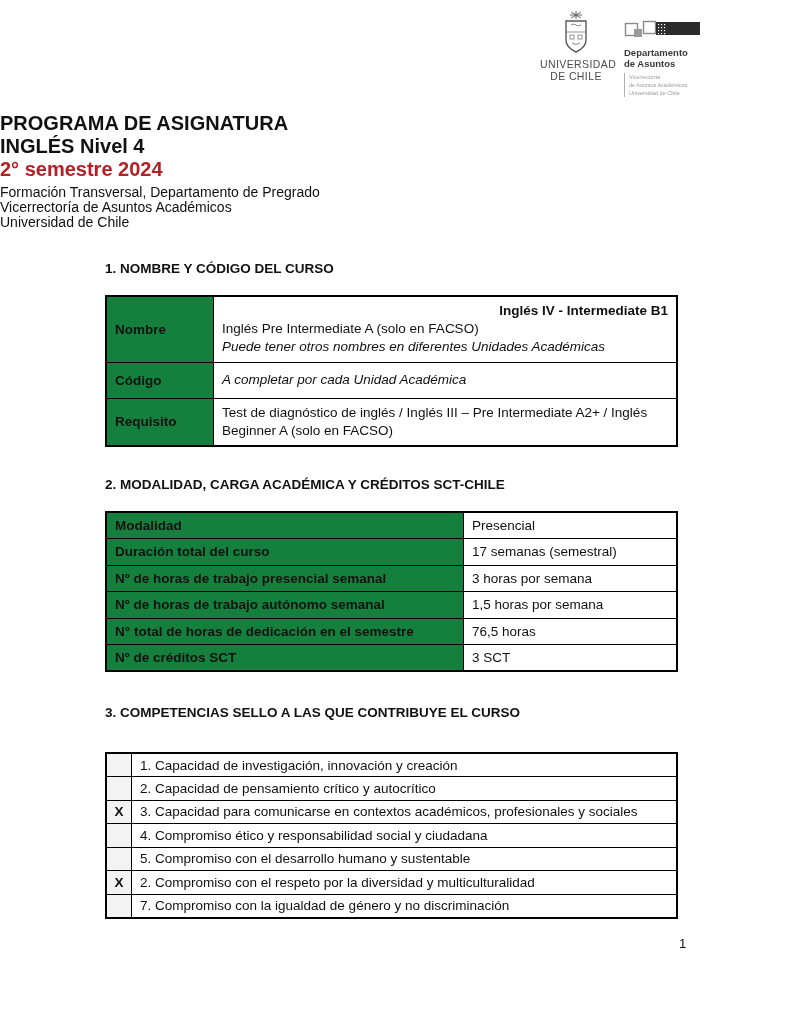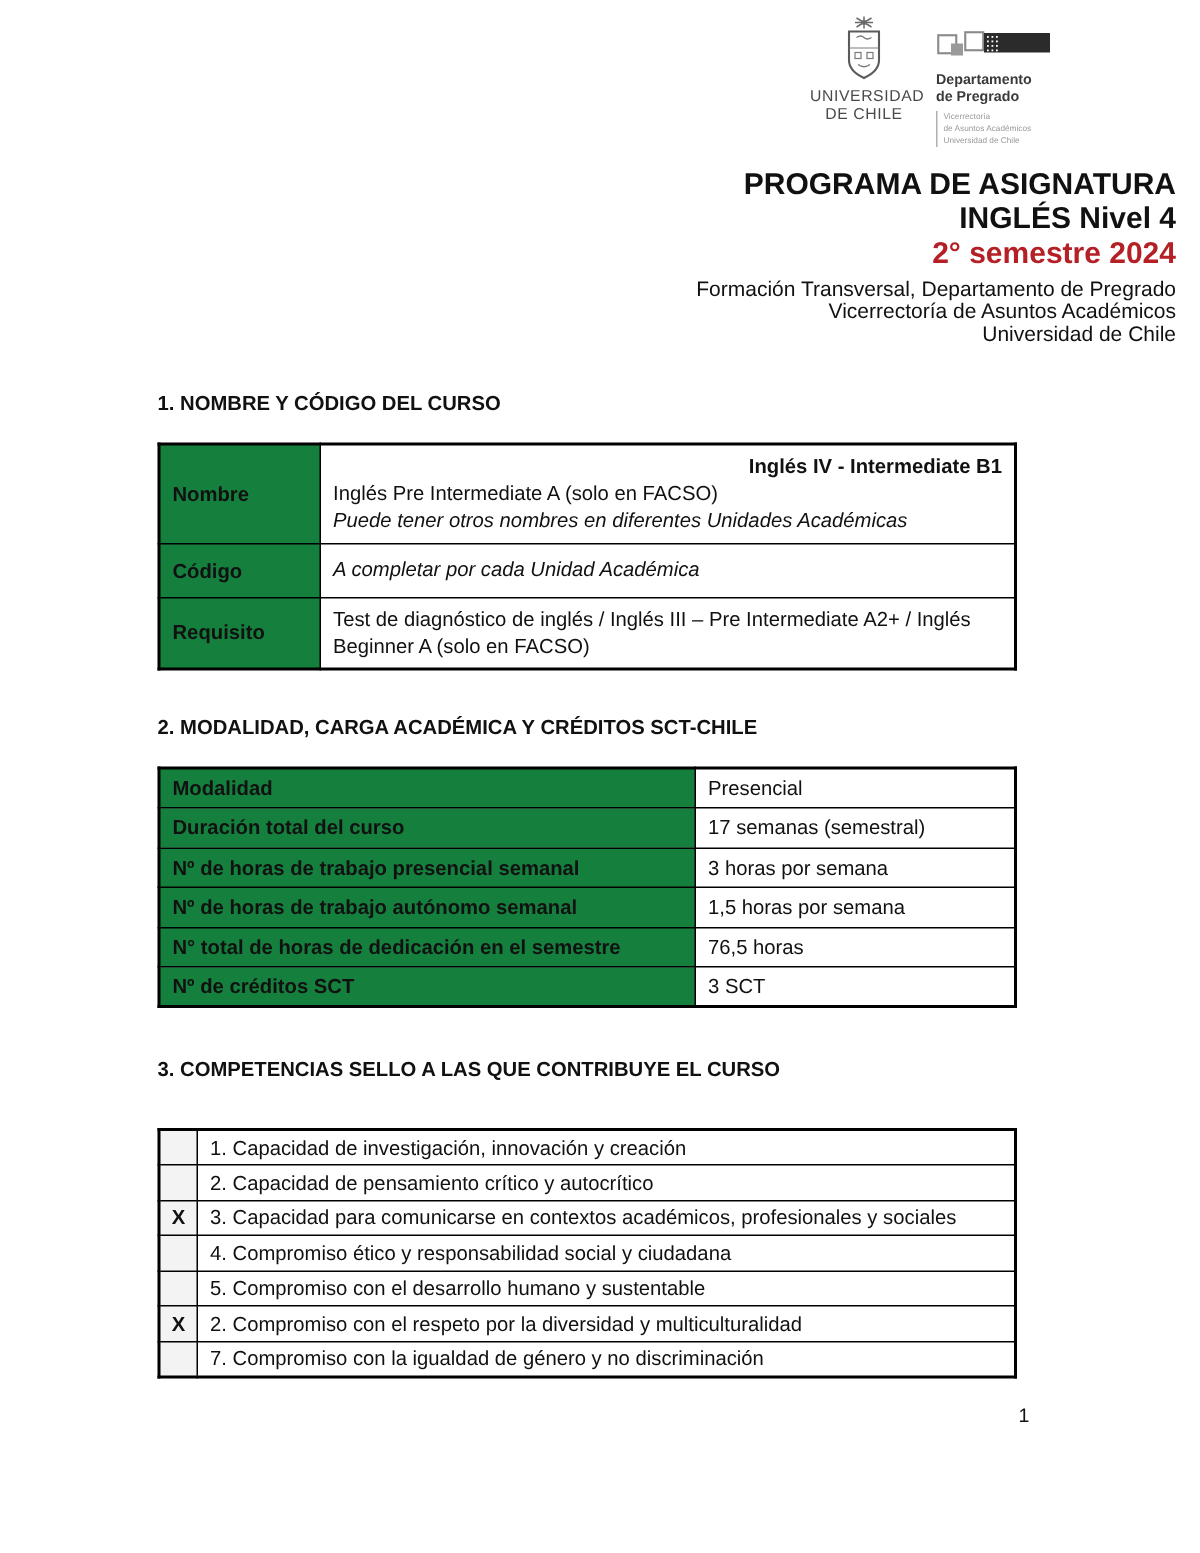--- a/index.html
+++ b/index.html
@@ -17,21 +17,21 @@
   .logos{position:absolute;top:10px;left:540px;display:flex;gap:12px;}
   .uchile-logo{width:72px;text-align:center;}
   .uchile-logo svg{display:block;margin:0 auto;}
   .uchile-name{font-size:10.5px;line-height:12px;color:#4a4a4a;letter-spacing:0.4px;margin-top:2px;}
   .pregrado-logo{width:86px;padding-top:10px;}
   .pregrado-dept{font-size:9.5px;font-weight:bold;color:#3a3a3a;line-height:11px;margin-top:3px;}
   .pregrado-sub{margin-top:4px;border-left:1px solid #b0b0b0;padding-left:4px;
                 font-size:5.5px;line-height:8px;color:#9a9a9a;}
 
   
-  .title-block{position:absolute;top:112px;left:0;width:784px;text-align:right;}
+  .title-block{position:absolute;top:112px;left:0;width:784px;text-align:left;}
   .title-main{font-size:20px;font-weight:bold;line-height:23px;color:#111;}
   .title-semester{font-size:20px;font-weight:bold;line-height:23px;color:#B42025;}
   .title-sub{font-size:14px;line-height:15px;color:#111;}
   .title-sub.first{margin-top:4px;}
 
   
   .sec-heading{position:absolute;left:105px;font-size:13.5px;font-weight:bold;color:#111;white-space:nowrap;}
   .doc-table{position:absolute;left:105px;width:573px;border-collapse:collapse;
              border:2px solid #000;table-layout:fixed;}
   .doc-table td{border:1px solid #000;font-size:13.5px;color:#111;
@@ -102,21 +102,21 @@
           <rect x="34" y="10" width="1.2" height="1.2"></rect>
             <rect x="37" y="10" width="1.2" height="1.2"></rect>
             <rect x="40" y="10" width="1.2" height="1.2"></rect>
           <rect x="34" y="13" width="1.2" height="1.2"></rect>
             <rect x="37" y="13" width="1.2" height="1.2"></rect>
             <rect x="40" y="13" width="1.2" height="1.2"></rect>
         </g>
       </svg>
       <div class="pregrado-dept">
         <div>Departamento</div>
-        <div>de Pregrado</div>
+        <div>de Asuntos</div>
       </div>
       <div class="pregrado-sub">
         <div>Vicerrectoría</div>
         <div>de Asuntos Académicos</div>
         <div>Universidad de Chile</div>
       </div>
     </div>
   </div>
 
   <div class="title-block">

